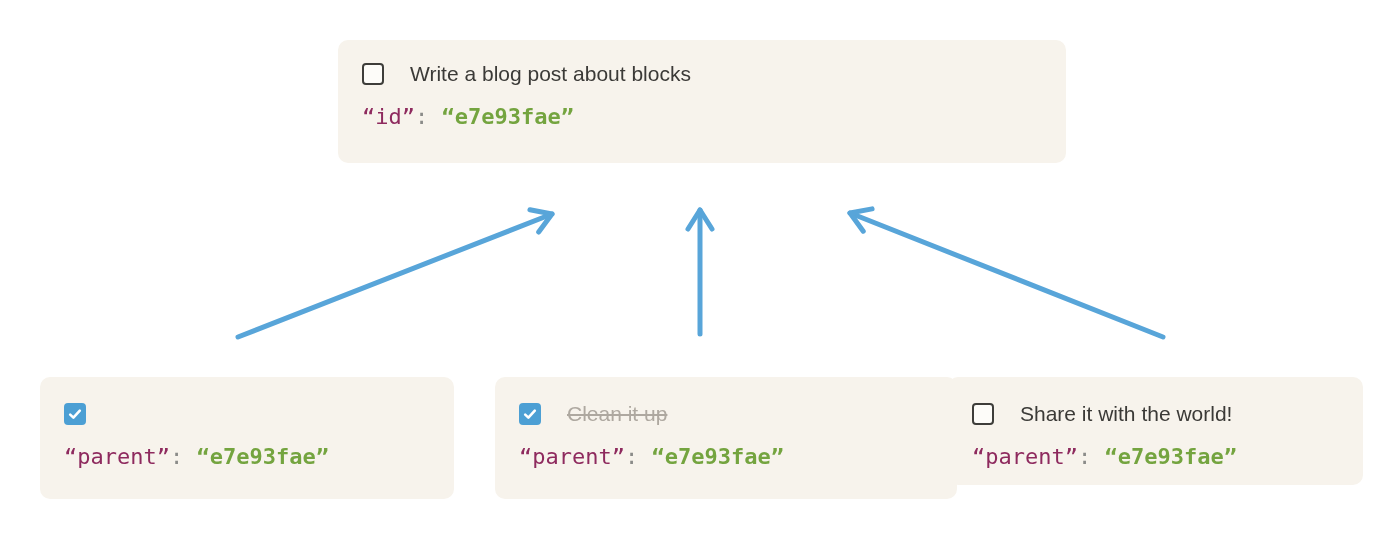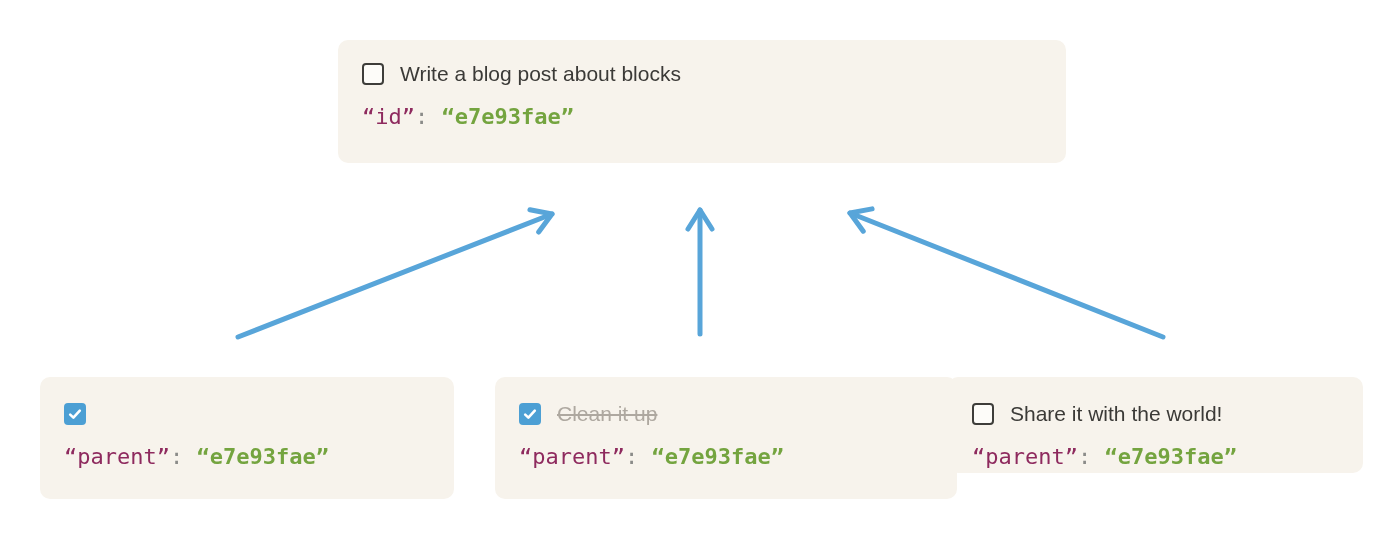--- a/index.html
+++ b/index.html
@@ -25,25 +25,25 @@
   }
   .card{
     position:absolute;
     background:var(--card-bg);
     border-radius:10px;
     padding:24px 24px 0 24px;
   }
   .card-parent{left:338px;top:40px;width:728px;height:123px;padding-top:21px;}
   .card-child-1{left:40px;top:377px;width:414px;height:122px;}
   .card-child-2{left:495px;top:377px;width:462px;height:122px;}
-  .card-child-3{left:948px;top:377px;width:415px;height:96px;}
+  .card-child-3{left:948px;top:377px;width:415px;height:108px;}
   .todo-row{
     display:flex;
     align-items:center;
-    gap:16px;
+    gap:26px;
     height:26px;
   }
   .checkbox{
     width:22px;height:22px;
     flex:0 0 22px;
     border-radius:4px;
     display:inline-flex;
     align-items:center;
     justify-content:center;
     cursor:pointer;

